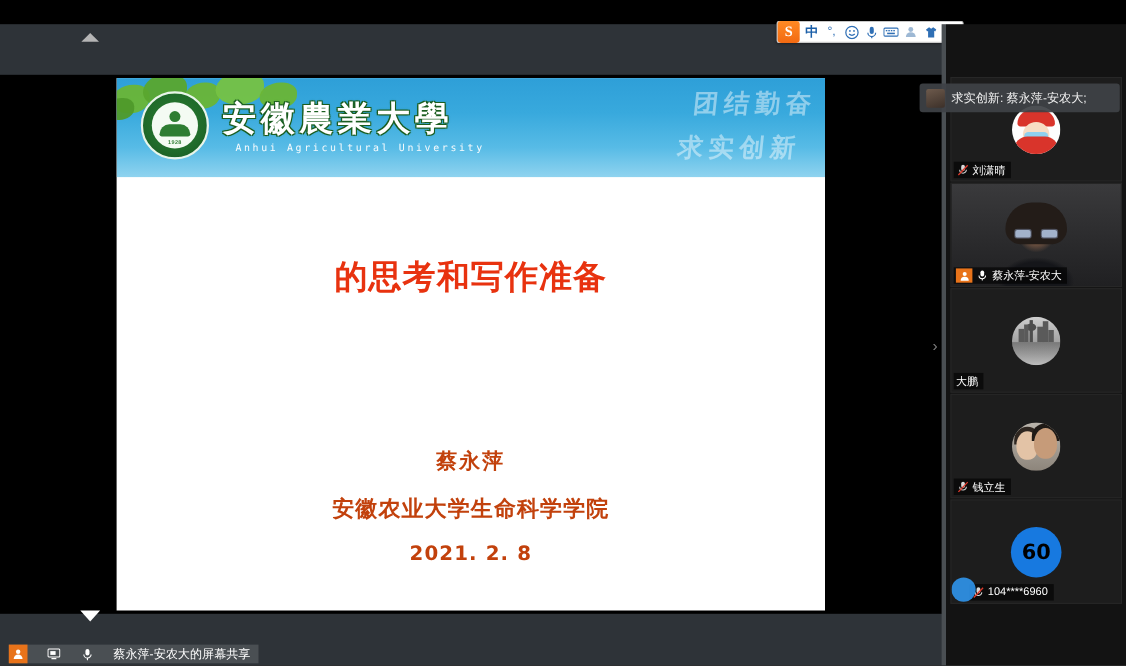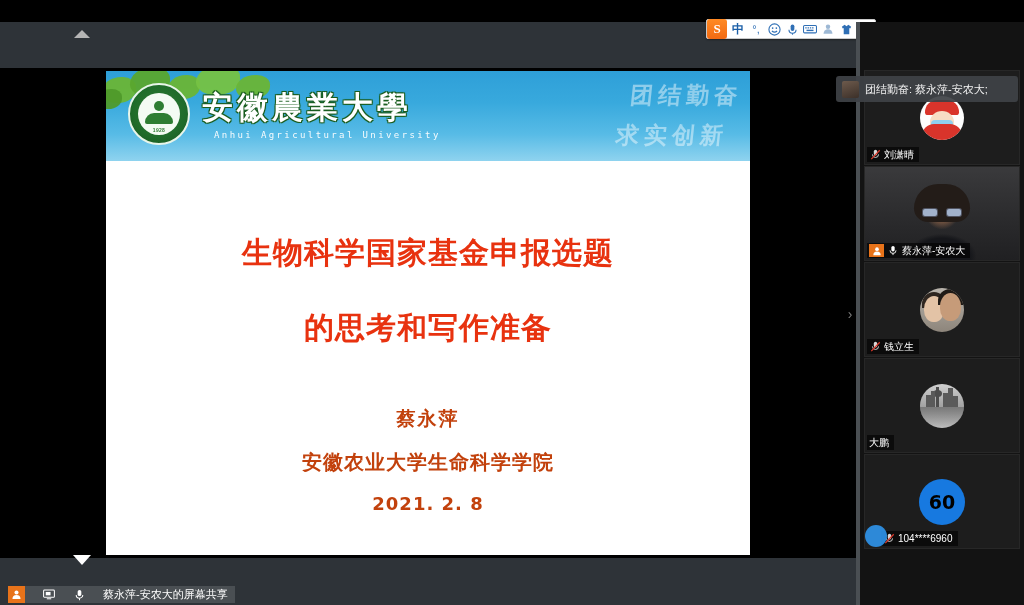--- a/index.html
+++ b/index.html
@@ -385,21 +385,20 @@
       <div class="banner-en">Anhui  Agricultural  University</div>
 
       <div class="banner-motto">
         <span>团结勤奋</span>
         <span class="m2">求实创新</span>
       </div>
     </div>
 
     <div class="slide-body">
       <div class="slide-title">
-        <div>生物科学国家基金申报选题</div>
         <div>的思考和写作准备</div>
       </div>
 
       <div class="slide-author">
         <div class="presenter">蔡永萍</div>
         <div class="affil">安徽农业大学生命科学学院</div>
         <div class="date">2021. 2. 8</div>
       </div>
 
     </div>
@@ -458,53 +457,53 @@
             <path d="M2.4 6.4 a3.6 3.6 0 0 0 7.2 0" fill="none" stroke="#ffffff" stroke-width="1.1"></path>
             <line x1="6" y1="10" x2="6" y2="12" stroke="#ffffff" stroke-width="1.1"></line>
           </svg>
         </span>
         <span class="nm">蔡永萍-安农大</span>
       </div>
     </div>
 
     <div class="tile">
       <div class="avatar-circle">
+        <div class="skyline">
+          <div class="tower"></div>
+          <div class="bld" style="left:14%; width:5px; height:12px;"></div>
+          <div class="bld" style="left:24%; width:4px; height:16px;"></div>
+          <div class="bld" style="left:52%; width:6px; height:14px;"></div>
+          <div class="bld" style="left:64%; width:5px; height:19px;"></div>
+          <div class="bld" style="left:76%; width:5px; height:11px;"></div>
+          <div class="water"></div>
+        </div>
+      </div>
+      <div class="namebar">
+        <span class="nm">大鹏</span>
+      </div>
+    </div>
+
+    <div class="tile">
+      <div class="avatar-circle">
         <div class="duo">
           <div class="h1"></div>
             <div class="p1"></div>
           <div class="h2"></div>
             <div class="p2"></div>
         </div>
       </div>
       <div class="namebar">
         <span class="mini-ico">
           <svg width="11" height="11" viewBox="0 0 12 13">
             <rect x="4" y="1" width="4" height="6.6" rx="2" fill="#d8d8d8"></rect>
             <path d="M2.4 6.4 a3.6 3.6 0 0 0 7.2 0" fill="none" stroke="#d8d8d8" stroke-width="1.1"></path>
             <line x1="1" y1="12" x2="11" y2="1.5" stroke="#e0392b" stroke-width="1.4"></line>
           </svg>
         </span>
         <span class="nm">钱立生</span>
-      </div>
-    </div>
-
-    <div class="tile">
-      <div class="avatar-circle">
-        <div class="skyline">
-          <div class="tower"></div>
-          <div class="bld" style="left:14%; width:5px; height:12px;"></div>
-          <div class="bld" style="left:24%; width:4px; height:16px;"></div>
-          <div class="bld" style="left:52%; width:6px; height:14px;"></div>
-          <div class="bld" style="left:64%; width:5px; height:19px;"></div>
-          <div class="bld" style="left:76%; width:5px; height:11px;"></div>
-          <div class="water"></div>
-        </div>
-      </div>
-      <div class="namebar">
-        <span class="nm">大鹏</span>
       </div>
     </div>
 
     <div class="tile">
       <div class="numavatar">60</div>
       <div class="smallblue"></div>
       <div class="namebar" style="left:16px;">
         <span class="mini-ico">
           <svg width="11" height="11" viewBox="0 0 12 13">
             <rect x="4" y="1" width="4" height="6.6" rx="2" fill="#d8d8d8"></rect>
@@ -517,21 +516,21 @@
     </div>
 
   </div>
 
   <div class="rail-scroll-down">
     <div class="tri tri-down"></div>
   </div>
 
   <div class="speaking-toast">
     <div class="thumb"></div>
-    <span class="txt">团结勤奋: 蔡永萍-安农大;</span>
+    <span class="txt">求实创新: 蔡永萍-安农大;</span>
   </div>
 
   <div class="share-pill">
     <div class="orange-chip">
       <svg width="11" height="11" viewBox="0 0 12 12">
         <circle cx="6" cy="3.8" r="2.2" fill="#ffffff"></circle>
         <path d="M1.6 11 a4.4 4.4 0 0 1 8.8 0 z" fill="#ffffff"></path>
       </svg>
     </div>
     <span class="mini-ico">

